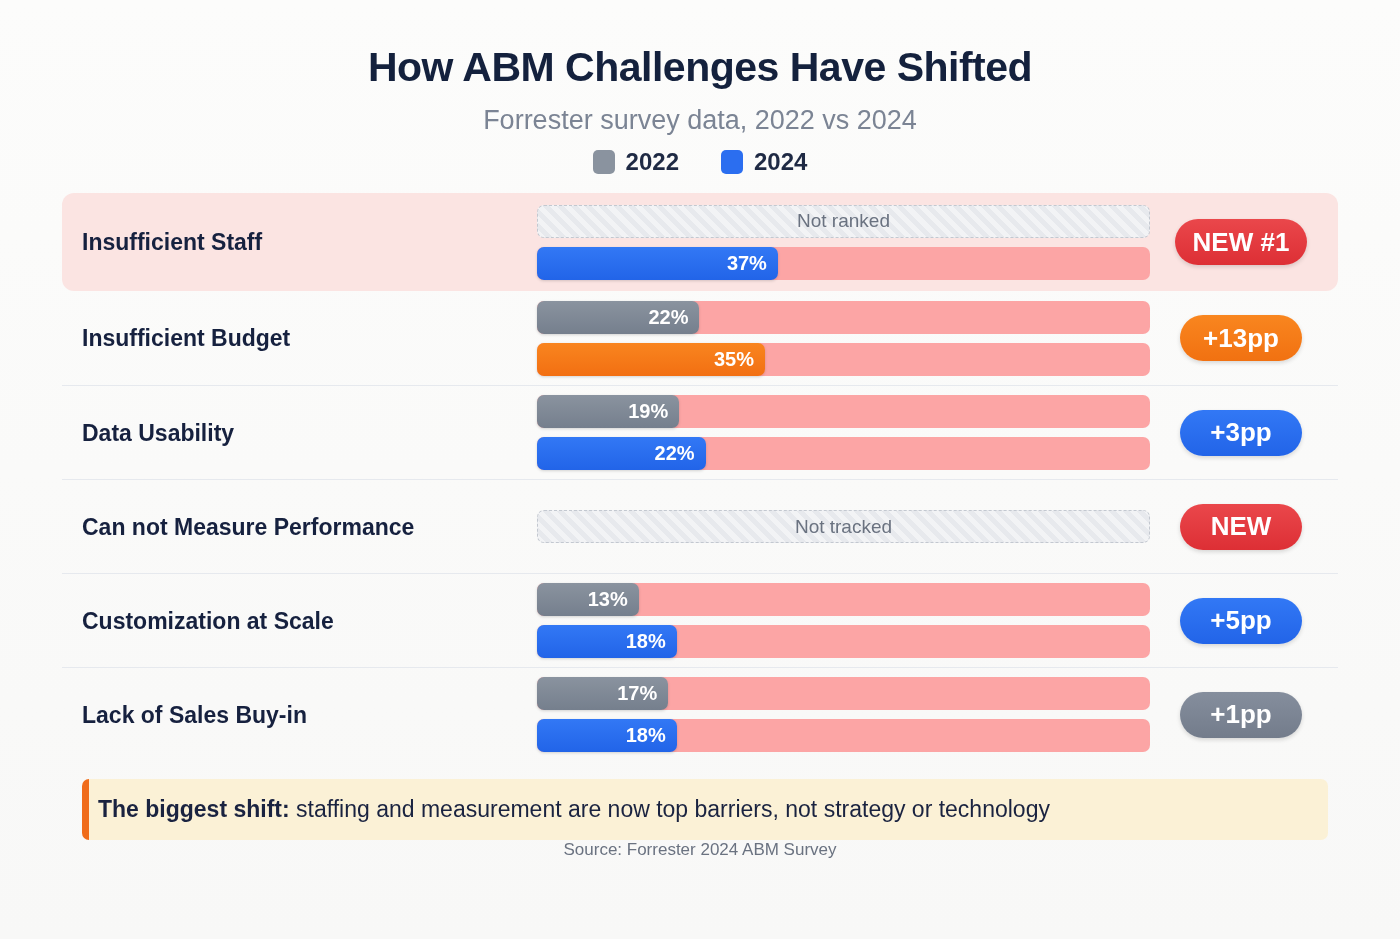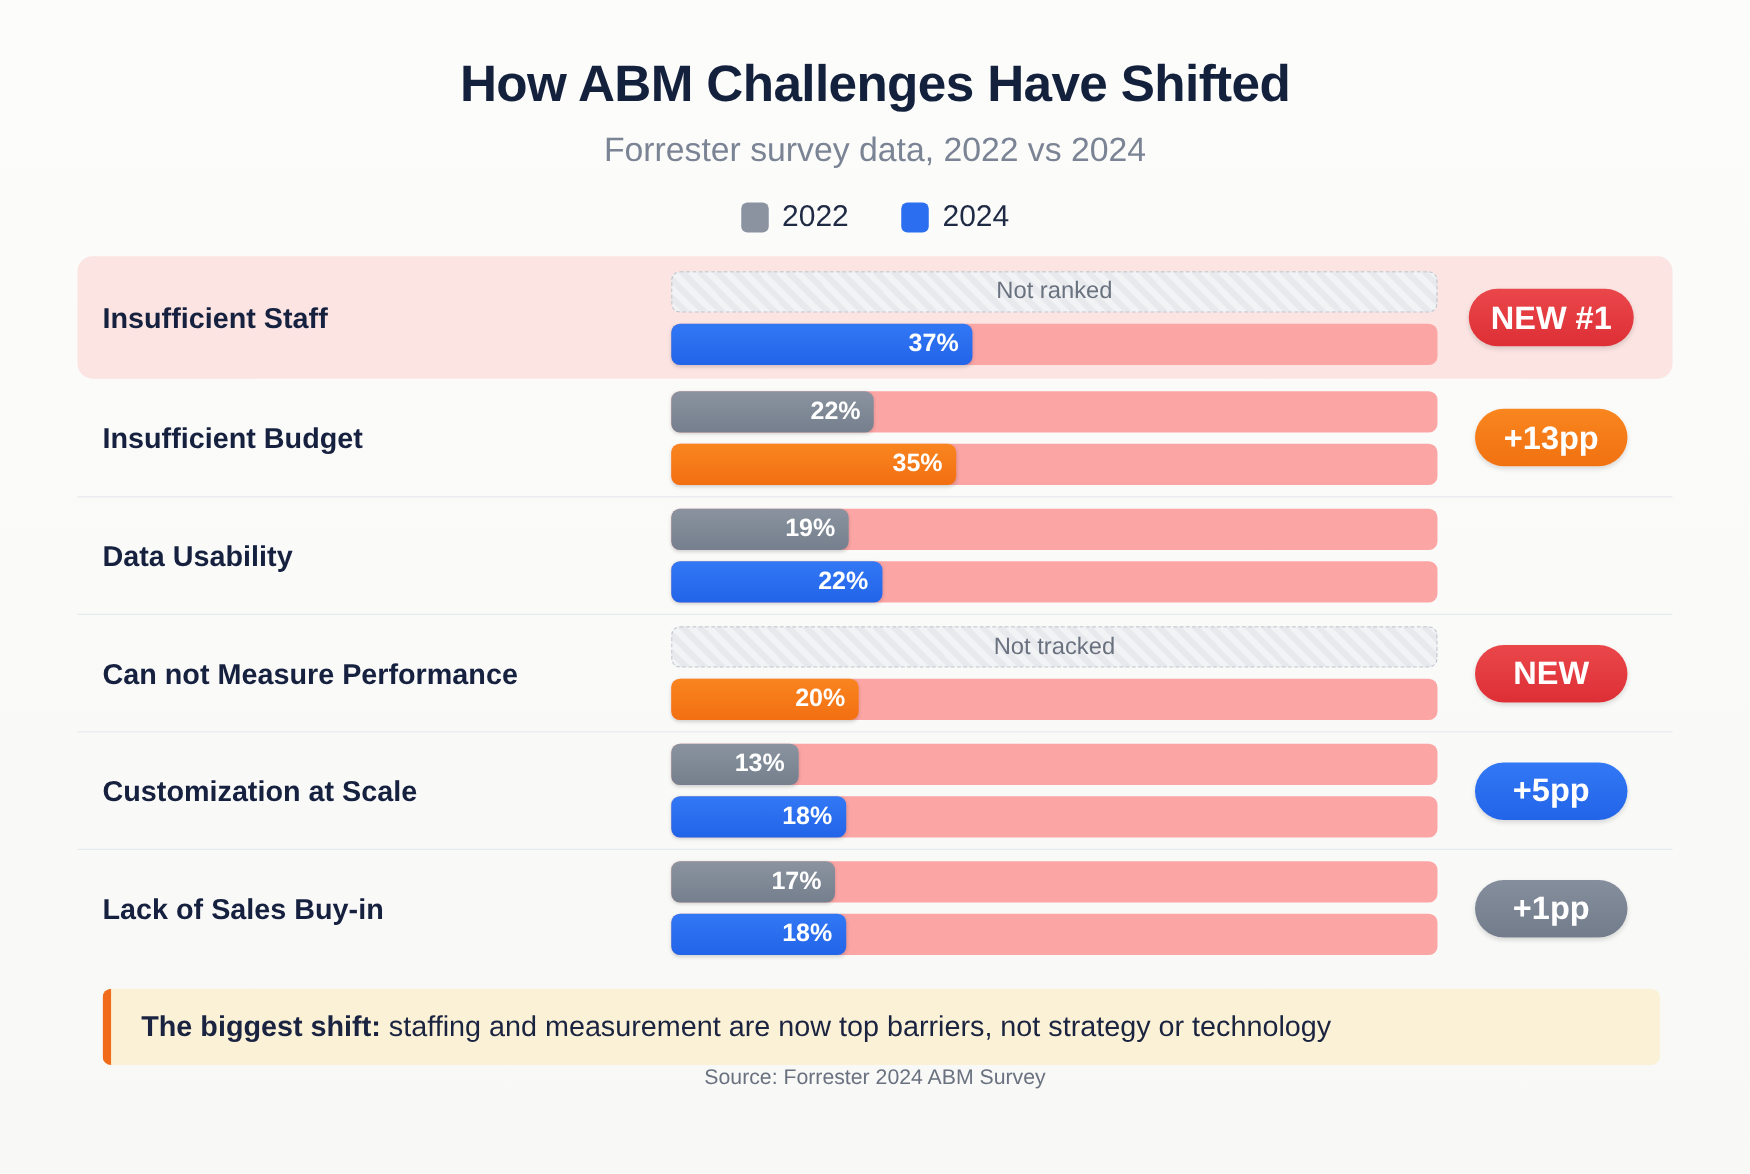--- a/index.html
+++ b/index.html
@@ -32,25 +32,26 @@
   }
 
   .chart-subtitle {
     margin-top: 14px;
     font-size: 27px;
     color: #7b8494;
     font-weight: normal;
   }
 
   .legend {
-    margin-top: 24px;
+    margin-top: 12px;
     display: flex;
     justify-content: center;
     align-items: center;
     gap: 42px;
+    font-weight: bold;
   }
   .legend-item { display: flex; align-items: center; gap: 11px; }
   .legend-swatch {
     width: 22px; height: 24px;
     border-radius: 5px;
     display: inline-block;
   }
   .legend-label { font-size: 24px; color: #1f2a44; }
 
   
@@ -154,21 +155,21 @@
   .badge.orange { background: linear-gradient(180deg, #f9861f 0%, #f17111 100%); }
   .badge.blue   { background: linear-gradient(180deg, #3278f5 0%, #2264e8 100%); }
   .badge.gray   { background: linear-gradient(180deg, #858e9d 0%, #737c8b 100%); }
 
   
   .callout {
     margin: 18px 72px 0 82px;
     background: #fbf1d6;
     border-left: 7px solid #f06c1a;
     border-radius: 7px;
-    padding: 17px 24px;
+    padding: 17px 9px;
     font-size: 23px;
     color: #1a2340;
   }
   .callout b { font-weight: bold; }
 
   .source {
     text-align: center;
     font-size: 17px;
     color: #6a7280;
   }
@@ -236,31 +237,29 @@
             <div class="bar c2022" style="width: 23.2%;">
               <span>19%</span>
             </div>
           </div>
           <div class="track">
             <div class="bar c2024" style="width: 27.5%;">
               <span>22%</span>
             </div>
           </div>
         </div>
+        <div class="badge-cell">
+          <div class="badge blue">+3pp</div>
+        </div>
       </div>
       <div class="row divided">
         <div class="row-label">Can not Measure Performance</div>
         <div class="bars">
           <div class="track empty">
             <span class="empty-label">Not tracked</span>
-          </div>
-          <div class="track">
-            <div class="bar cspike" style="width: 24.5%;">
-              <span>20%</span>
-            </div>
           </div>
         </div>
         <div class="badge-cell">
           <div class="badge red">NEW</div>
         </div>
       </div>
       <div class="row divided">
         <div class="row-label">Customization at Scale</div>
         <div class="bars">
           <div class="track">

